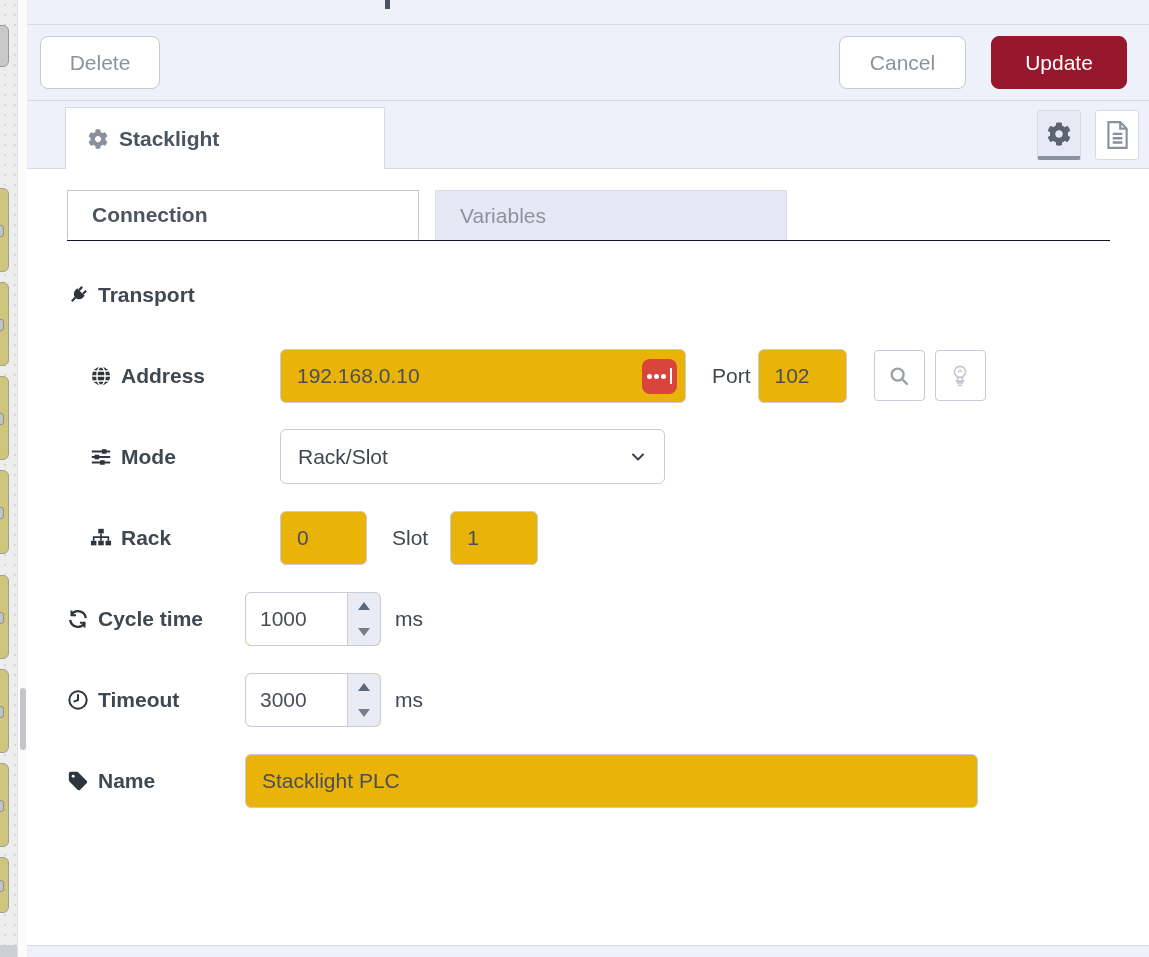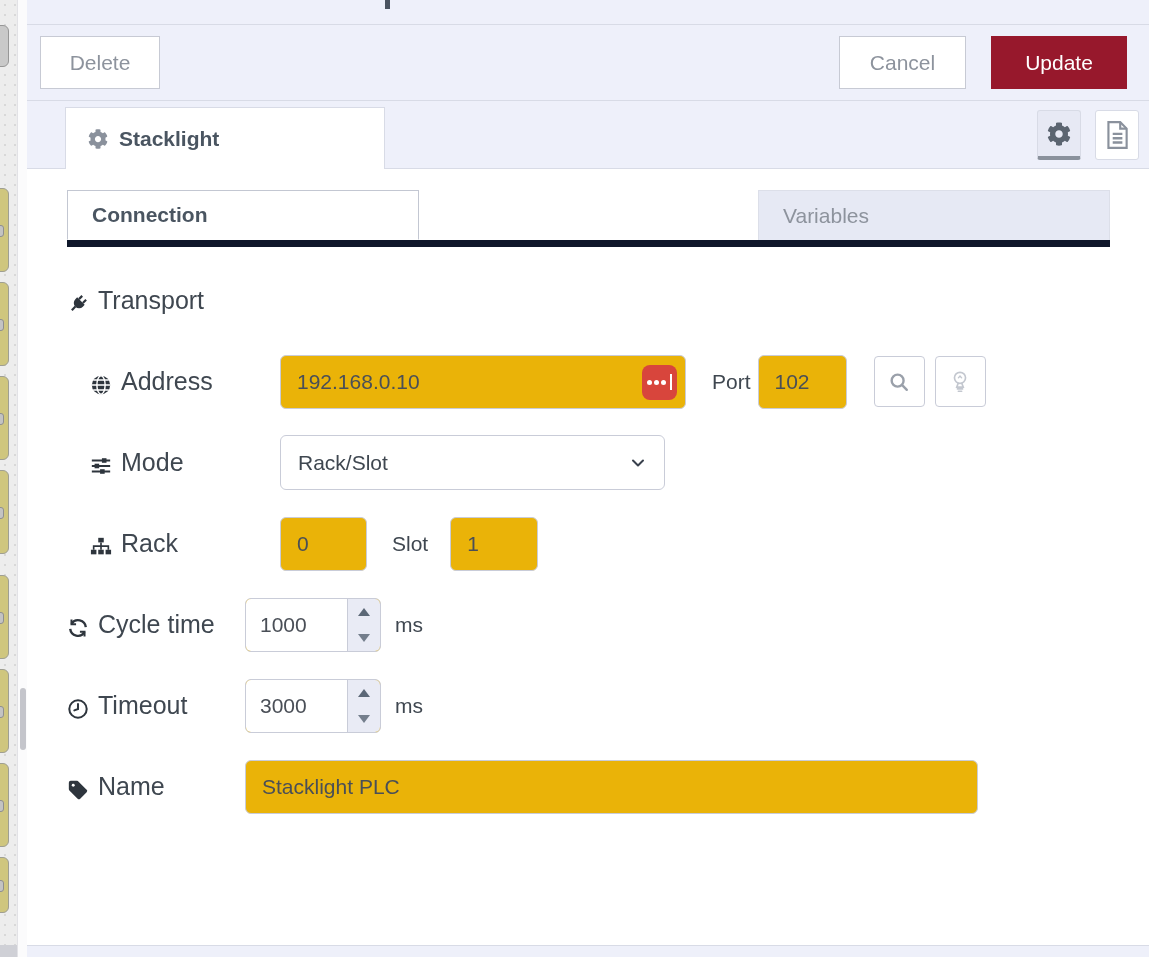--- a/index.html
+++ b/index.html
@@ -27,21 +27,21 @@
 
   
   .tray { position:absolute; left:27px; top:0; width:1122px; height:957px; background:#fff; }
   .tray-header { position:absolute; left:0; top:0; width:100%; height:25px;
     background:#eef0fa; border-bottom:1px solid #d8dbe6; }
   .title-frag { position:absolute; left:358px; top:0; width:5px; height:9px; background:#4a5360; }
 
   .toolbar { position:absolute; left:0; top:25px; width:100%; height:76px;
     background:#eef0fa; border-bottom:1px solid #d8dbe6;
     display:flex; align-items:center; padding:0 22px 0 13px; }
-  .btn { height:53px; border:1px solid #c7cad4; border-radius:0; background:#fff;
+  .btn { height:53px; border:1px solid #c7cad4; border-radius:8px; background:#fff;
     color:#8d939d; font-size:21px; font-family:inherit; display:flex;
     align-items:center; justify-content:center; cursor:pointer; }
   .btn-delete { width:120px; }
   .btn-cancel { width:127px; margin-right:25px; }
   .btn-update { width:136px; background:#97182c; border-color:#97182c; color:#fff; }
   .toolbar-spacer { flex:1; }
 
   .tabbar { position:absolute; left:0; top:101px; width:100%; height:68px;
     background:#eef0fa; border-bottom:1px solid #d8dbe6; }
   .props-tab { position:absolute; left:38px; bottom:-1px; width:320px; height:62px;
@@ -53,33 +53,33 @@
     justify-content:center; cursor:pointer; }
   .icon-btn.gear-btn { left:1010px; background:#e7e9f4; border-bottom:4px solid #8a919c; }
   .icon-btn.doc-btn { left:1068px; }
 
   .tray-body { position:absolute; left:0; top:169px; width:100%; bottom:12px;
     background:#fff; padding:21px 0 0 40px; }
   .tray-footer { position:absolute; left:0; bottom:0; width:100%; height:12px;
     background:#eef0fa; border-top:1px solid #d8dbe6; }
 
   
-  .subtabs { width:1043px; display:flex; gap:16px; border-bottom:7px solid #0f172a;justify-content:space-between; }
+  .subtabs { width:1043px; display:flex; gap:16px; border-bottom:1px solid #0f172a; }
   .subtab { width:352px; height:50px; display:flex; align-items:center;
     padding-left:24px; font-size:21px; cursor:pointer; }
   .subtab.active { background:#fff; border:1px solid #c3c7d2; border-bottom:1px solid #fff;
     margin-bottom:-1px; font-weight:bold; color:#4a5561; }
   .subtab.inactive { background:#e6e9f4; border:1px solid #dcdfe9; border-bottom:none;
     color:#8d939d; }
 
   
   .form { margin-top:26px; }
   .row { display:flex; align-items:center; height:55px; margin-bottom:26px; }
-  .flabel { width:178px; display:flex; align-items:flex-end; gap:9px;
-    font-size:25px; color:#3f4750; }
+  .flabel { width:178px; display:flex; align-items:center; gap:9px;
+    font-size:21px; color:#3f4750;font-weight:bold; }
   .row.indent .flabel { margin-left:23px; width:190px; }
   .flabel svg { flex:none; }
 
   .tinput { height:54px; border:1px solid #c9ccd8; border-radius:6px; font-size:21px;
     color:#4a4f57; padding-left:16px; font-family:inherit; background:#eab308; outline:none; }
   .select { position:relative; height:55px; border:1px solid #c9ccd8; border-radius:6px;
     font-size:21px; color:#3f4750; display:flex; align-items:center; padding-left:17px;
     background:#fff; cursor:pointer; }
   .select .chev { position:absolute; right:16px; top:17px; }
 

